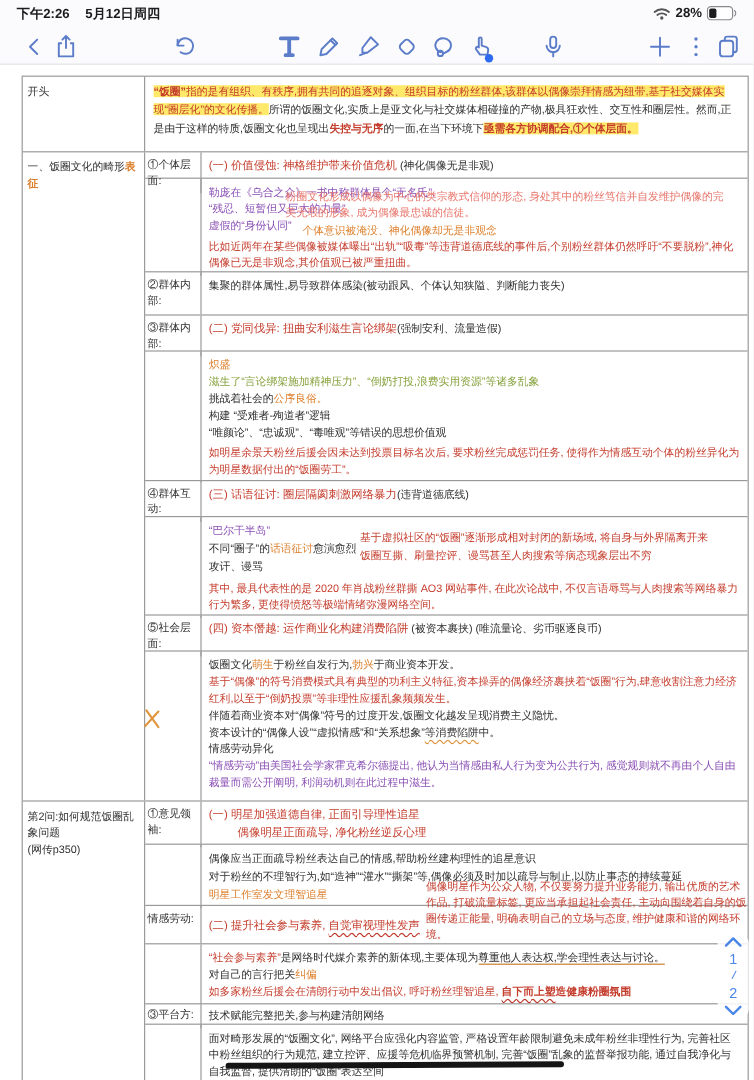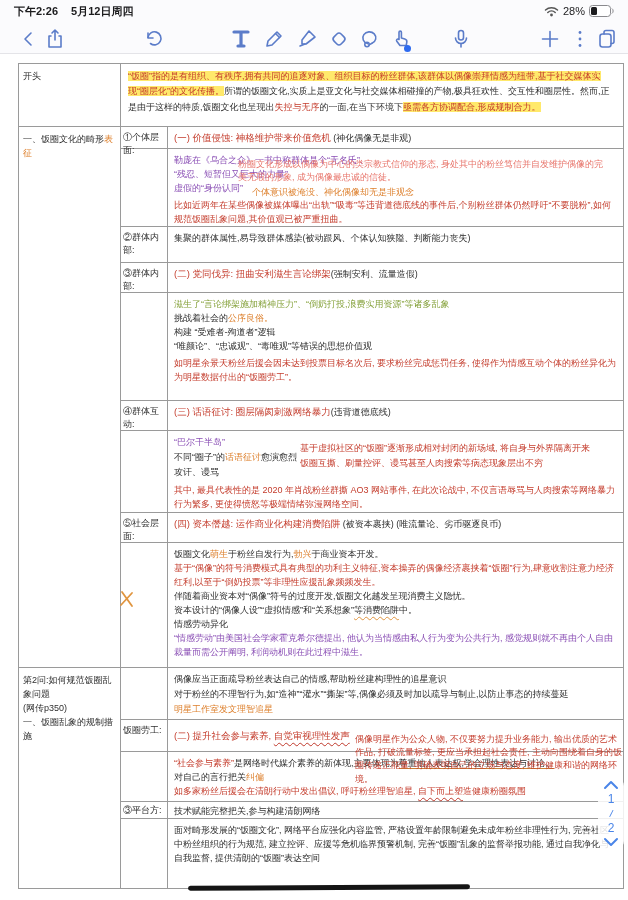--- a/index.html
+++ b/index.html
@@ -8,21 +8,21 @@
     --ink:#2f2f2f; --border:#9a9a9a;
   }
   *{box-sizing:border-box;margin:0;padding:0}
   body{font-family:"Liberation Sans",sans-serif;background:#ddd}
   .screen{position:relative;width:628px;height:900px;background:#fff;overflow:hidden}
   
   .statusbar{position:absolute;left:0;top:0;width:628px;height:22px;background:#fbfbfd;
     display:flex;justify-content:space-between;align-items:center;padding:0 14px;
     font-size:11px;font-weight:bold;color:#1c1c1e}
   .sb-left span{margin-right:10px}
-  .sb-right{display:flex;align-items:center;gap:4px;font-weight:normal}
+  .sb-right{display:flex;align-items:center;gap:4px;font-weight:bold}
   
   .toolbar{position:absolute;left:0;top:22px;width:628px;height:32px;background:#fbfbfd;
     border-bottom:1px solid #e4e4e8}
   .tb{position:absolute;top:4px;width:26px;height:26px;background:none;border:none;
     display:flex;align-items:center;justify-content:center;cursor:pointer;padding:0}
   .tb svg{stroke:var(--accent-blue);fill:none;stroke-width:1.6;stroke-linecap:round;stroke-linejoin:round}
   .tool-dot{position:absolute;left:404px;top:23px;width:7px;height:7px;border-radius:50%;background:#2e6bf0}
   
   .doc{position:absolute;left:18px;top:63px;width:606px;border:1px solid var(--border);
     font-size:9px;color:var(--ink);line-height:14px}
@@ -30,21 +30,21 @@
   .trow:first-child{border-top:none}
   .lcell{border-right:1px solid var(--border);padding:5px 4px;line-height:14px}
   .ccell{padding:5px 7px}
   .intro-text{line-height:15.3px}
   .srow{display:grid;grid-template-columns:47px 1fr;border-top:1px solid var(--border);overflow:visible}
   .srow:first-child{border-top:none}
   .slabel{border-right:1px solid var(--border);padding:4px 2px;line-height:13px}
   .scell{padding:4px 6px;position:relative}
   .red{color:var(--red)} .orange{color:var(--orange)} .purple{color:var(--purple)}
   .pinkc{color:var(--pink)} .green{color:var(--green)} .blk{color:var(--ink)}
-  .b{font-weight:normal}
+  .b{font-weight:bold}
   .hl{background:var(--highlight)}
   .hdr{color:var(--red);font-weight:normal;font-size:9.5px}
   .wavy-red{text-decoration:underline;text-decoration-style:wavy;text-decoration-color:#c0392b;text-decoration-thickness:1px;text-underline-offset:3px}
   .wavy-orange{text-decoration:underline;text-decoration-style:wavy;text-decoration-color:#e0953f;text-decoration-thickness:1px;text-underline-offset:3px}
   .u-orange{border-bottom:1.6px solid #c87f35;font-weight:normal}
   .ln{line-height:14px}
   .ln15{line-height:15px}
   
   .overlay{position:absolute;left:0;top:0;width:628px;height:900px;pointer-events:none}
   .note{position:absolute;font-size:9px;line-height:13.2px}
@@ -157,55 +157,56 @@
           <rect x="4" y="6" width="11" height="13" rx="2.5"></rect>
           <path d="M8 6 V4.5 a2 2 0 0 1 2 -2 h6 a2 2 0 0 1 2 2 v9 a2 2 0 0 1 -2 2 h-1"></path>
         </svg>
     </button>
   </div>
 
   <div class="doc">
 
     <section class="trow" style="height:62px">
       <div class="lcell">开头</div>
-      <div class="ccell intro-text"><span class="red hl b">“饭圈”</span><span class="red hl">指的是有组织、有秩序,拥有共同的追逐对象、组织目标的粉丝群体,该群体以偶像崇拜情感为纽带,基于社交媒体实现“圈层化”的文化传播。</span><span class="blk">所谓的饭圈文化,实质上是亚文化与社交媒体相碰撞的产物,极具狂欢性、交互性和圈层性。然而,正是由于这样的特质,饭圈文化也呈现出</span><span class="red b">失控与无序</span><span class="blk">的一面,在当下环境下</span><span class="red hl b">亟需各方协调配合,形成规制合力。</span></div>
+      <div class="ccell intro-text"><span class="red hl b">“饭圈”</span><span class="red hl">指的是有组织、有秩序,拥有共同的追逐对象、组织目标的粉丝群体,该群体以偶像崇拜情感为纽带,基于社交媒体实现“圈层化”的文化传播。</span><span class="blk">所谓的饭圈文化,实质上是亚文化与社交媒体相碰撞的产物,极具狂欢性、交互性和圈层性。然而,正是由于这样的特质,饭圈文化也呈现出</span><span class="red b">失控与无序</span><span class="blk">的一面,在当下环境下</span><span class="red hl b">亟需各方协调配合,①个体层面。</span></div>
     </section>
 
     <section class="trow">
       <div class="lcell"><span class="blk">一、饭圈文化的畸形</span><span class="orange b">表征</span></div>
       <div class="rcol">
 
         <div class="srow" style="height:21px">
           <div class="slabel">①个体层面:</div>
           <div class="scell"><span class="hdr">(一) 价值侵蚀: 神格维护带来价值危机</span> <span class="blk">(神化偶像无是非观)</span></div>
         </div>
 
         <div class="srow" style="height:78px">
           <div class="slabel"></div>
           <div class="scell">
             <div class="purple ln">勒庞在《乌合之众》一书中称群体是个“无名氏”,</div>
             <div class="purple ln">“残忍、短暂但又巨大的力量”</div>
             <div class="purple ln">虚假的“身份认同”</div>
-            <div class="red ln" style="margin-top:3px">比如近两年在某些偶像被媒体曝出“出轨”“吸毒”等违背道德底线的事件后,个别粉丝群体仍然呼吁“不要脱粉”,如何规范饭圈乱象问题,其价值观已被严重扭曲。</div>
+            <div class="red ln" style="margin-top:3px">比如近两年在某些偶像被媒体曝出“出轨”“吸毒”等违背道德底线的事件后,个别粉丝群体仍然呼吁“不要脱粉”,神化偶像已无是非观念,其价值观已被严重扭曲。</div>
           </div>
         </div>
 
         <div class="srow" style="height:36px">
           <div class="slabel">②群体内部:</div>
           <div class="scell blk">集聚的群体属性,易导致群体感染(被动跟风、个体认知狭隘、判断能力丧失)</div>
         </div>
 
         <div class="srow" style="height:30px">
           <div class="slabel">③群体内部:</div>
           <div class="scell"><span class="hdr">(二) 党同伐异: 扭曲安利滋生言论绑架</span><span class="blk">(强制安利、流量造假)</span></div>
         </div>
 
         <div class="srow" style="height:108px">
           <div class="slabel"></div>
           <div class="scell">
+            <div class="orange ln">炽盛</div>
             <div class="green ln">滋生了“言论绑架施加精神压力”、“倒奶打投,浪费实用资源”等诸多乱象</div>
             <div class="ln"><span class="blk">挑战着社会的</span><span class="orange">公序良俗。</span></div>
             <div class="blk ln">构建 “受难者-殉道者”逻辑</div>
             <div class="blk ln">“唯颜论”、“忠诚观”、“毒唯观”等错误的思想价值观</div>
             <div class="red ln" style="margin-top:3px">如明星余景天粉丝后援会因未达到投票目标名次后, 要求粉丝完成惩罚任务, 使得作为情感互动个体的粉丝异化为为明星数据付出的“饭圈劳工”。</div>
           </div>
         </div>
 
         <div class="srow" style="height:30px">
           <div class="slabel">④群体互动:</div>
@@ -239,36 +240,42 @@
           </div>
         </div>
 
       </div>
     </section>
 
     <section class="trow">
       <div class="lcell">
         <div class="blk">第2问:如何规范饭圈乱象问题</div>
         <div class="blk">(网传p350)</div>
-        <div class="blk">一、饭圈乱象的规制措施</div>
       </div>
       <div class="rcol">
 
+        <div class="srow" style="height:35px">
+          <div class="slabel">①意见领袖:</div>
+          <div class="scell">
+            <div class="hdr ln15">(一) 明星加强道德自律, 正面引导理性追星</div>
+            <div class="hdr ln15" style="padding-left:24px">偶像明星正面疏导, 净化粉丝逆反心理</div>
+          </div>
+        </div>
 
         <div class="srow" style="height:51px">
           <div class="slabel"></div>
           <div class="scell">
             <div class="blk ln15">偶像应当正面疏导粉丝表达自己的情感,帮助粉丝建构理性的追星意识</div>
             <div class="blk ln15">对于粉丝的不理智行为,如“造神”“灌水”“撕架”等,偶像必须及时加以疏导与制止,以防止事态的持续蔓延</div>
             <div class="orange ln15">明星工作室发文理智追星</div>
           </div>
         </div>
 
         <div class="srow" style="height:32px">
-          <div class="slabel">饭圈劳工:</div>
+          <div class="slabel">情感劳动:</div>
           <div class="scell" style="padding-top:9px"><span class="hdr">(二) 提升社会参与素养, </span><span class="hdr wavy-red">自觉审视理性发声</span></div>
         </div>
 
         <div class="srow" style="height:50px">
           <div class="slabel"></div>
           <div class="scell">
             <div class="ln"><span class="red">“社会参与素养”</span><span class="blk">是网络时代媒介素养的新体现,主要体现为</span><span class="blk u-orange">尊重他人表达权,学会理性表达与讨论。</span></div>
             <div class="ln"><span class="blk">对自己的言行把关</span><span class="orange">纠偏</span></div>
             <div class="ln"><span class="red">如多家粉丝后援会在清朗行动中发出倡议, 呼吁粉丝理智追星, </span><span class="red b wavy-red">自下而上塑</span><span class="red b">造健康粉圈氛围</span></div>
           </div>

